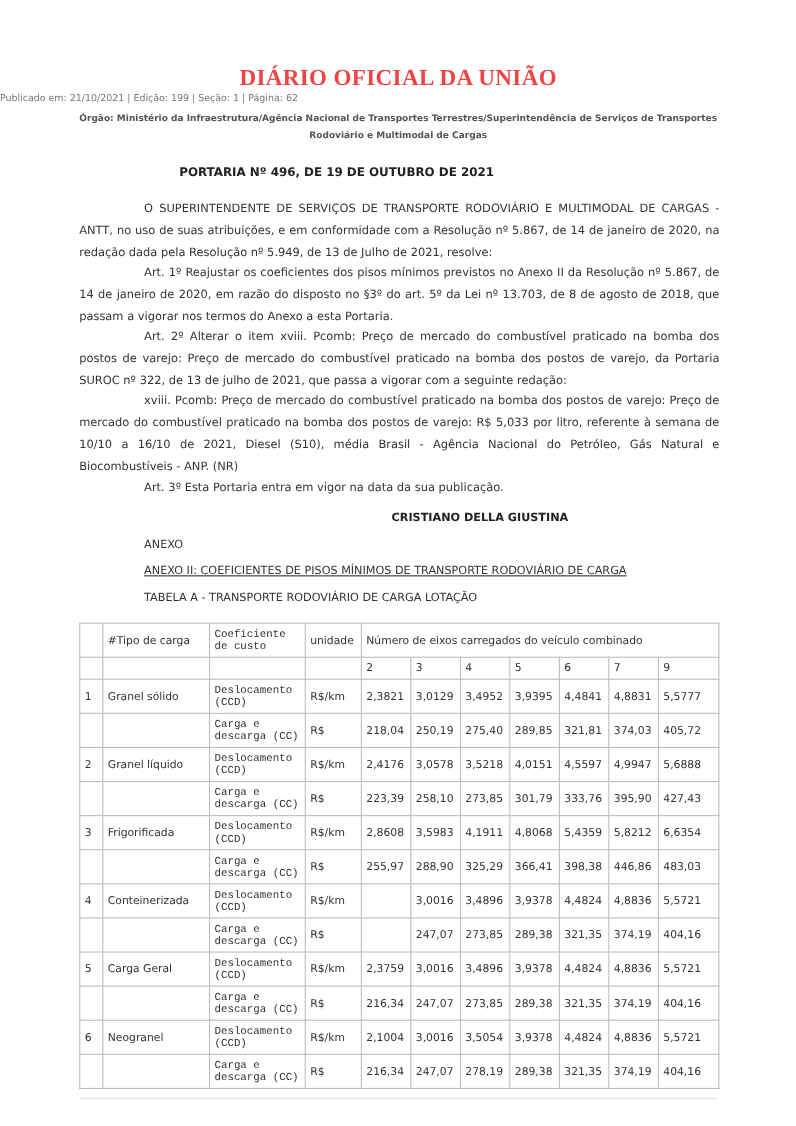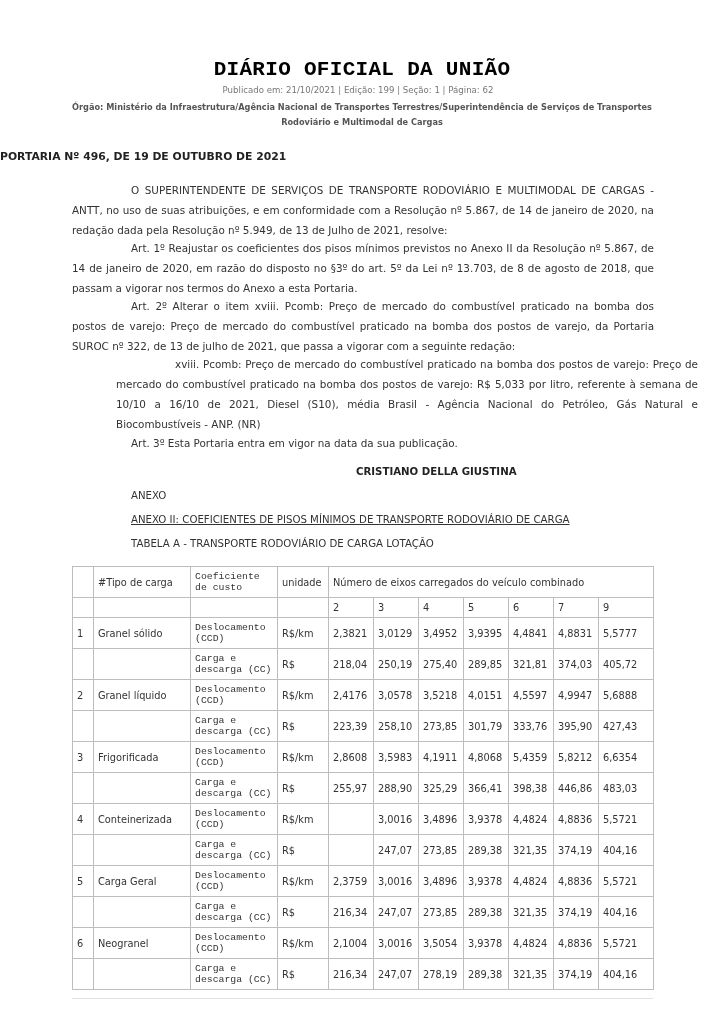--- a/index.html
+++ b/index.html
@@ -2,44 +2,44 @@
 <html><head>
   <meta charset="utf-8">
   <style>
     html, body { margin: 0; padding: 0; background: #ffffff; }
     body {
       width: 724px; height: 1024px; position: relative; overflow: hidden;
       font-family: "DejaVu Sans", sans-serif; color: #333333;
     }
     .masthead {
       position: absolute; left: 0; top: 58px; width: 724px; text-align: center;
-      font-family: Liberation Mono, monospace; font-weight: bold; font-size: 21px;
-      color: #000000; letter-spacing: 0.3px;
+      font-family: Liberation Serif, serif; font-weight: bold; font-size: 21px;
+      color: #ef4444; letter-spacing: 0.3px;
     }
     .pubinfo {
-      position: absolute; left: 0; top: 85px; width: 628px; text-align: center;
-      font-size: 8.6px; color: #777777; margin-left: 44px;
+      position: absolute; left: 0; top: 85px; width: 628px; 
+      font-size: 8.6px; color: #777777;
     }
     .orgao {
       position: absolute; left: 70px; top: 100px; width: 584px; text-align: center;
       font-size: 8.2px; font-weight: bold; color: #555555; line-height: 15px;
     }
     .portaria-title {
-      position: absolute; left: 0; top: 150px; width: 612px; text-align: left;
+      position: absolute; left: 0; top: 150px; width: 612px; text-align: center;
       font-size: 10.8px; font-weight: bold; color: #222222;
     }
     .para {
       position: absolute; left: 72px; width: 582px;
       font-size: 10.4px; line-height: 20px; color: #333333; text-align: justify;
       text-indent: 59px;
     }
     .p1 { top: 180px; }
     .p2 { top: 238px; }
     .p3 { top: 296px; }
-    .p4 { top: 354px; margin-left: 44px; }
+    .p4 { top: 354px; }
     .p5 { top: 433px; }
     .signer {
       position: absolute; left: 356px; top: 466px;
       font-size: 10.2px; font-weight: bold; color: #222222;
     }
     .line-left {
       position: absolute; left: 131px; font-size: 10.2px; color: #333333;
     }
     .anexo { top: 490px; }
     .anexo2 { top: 514px; text-decoration: underline; }

